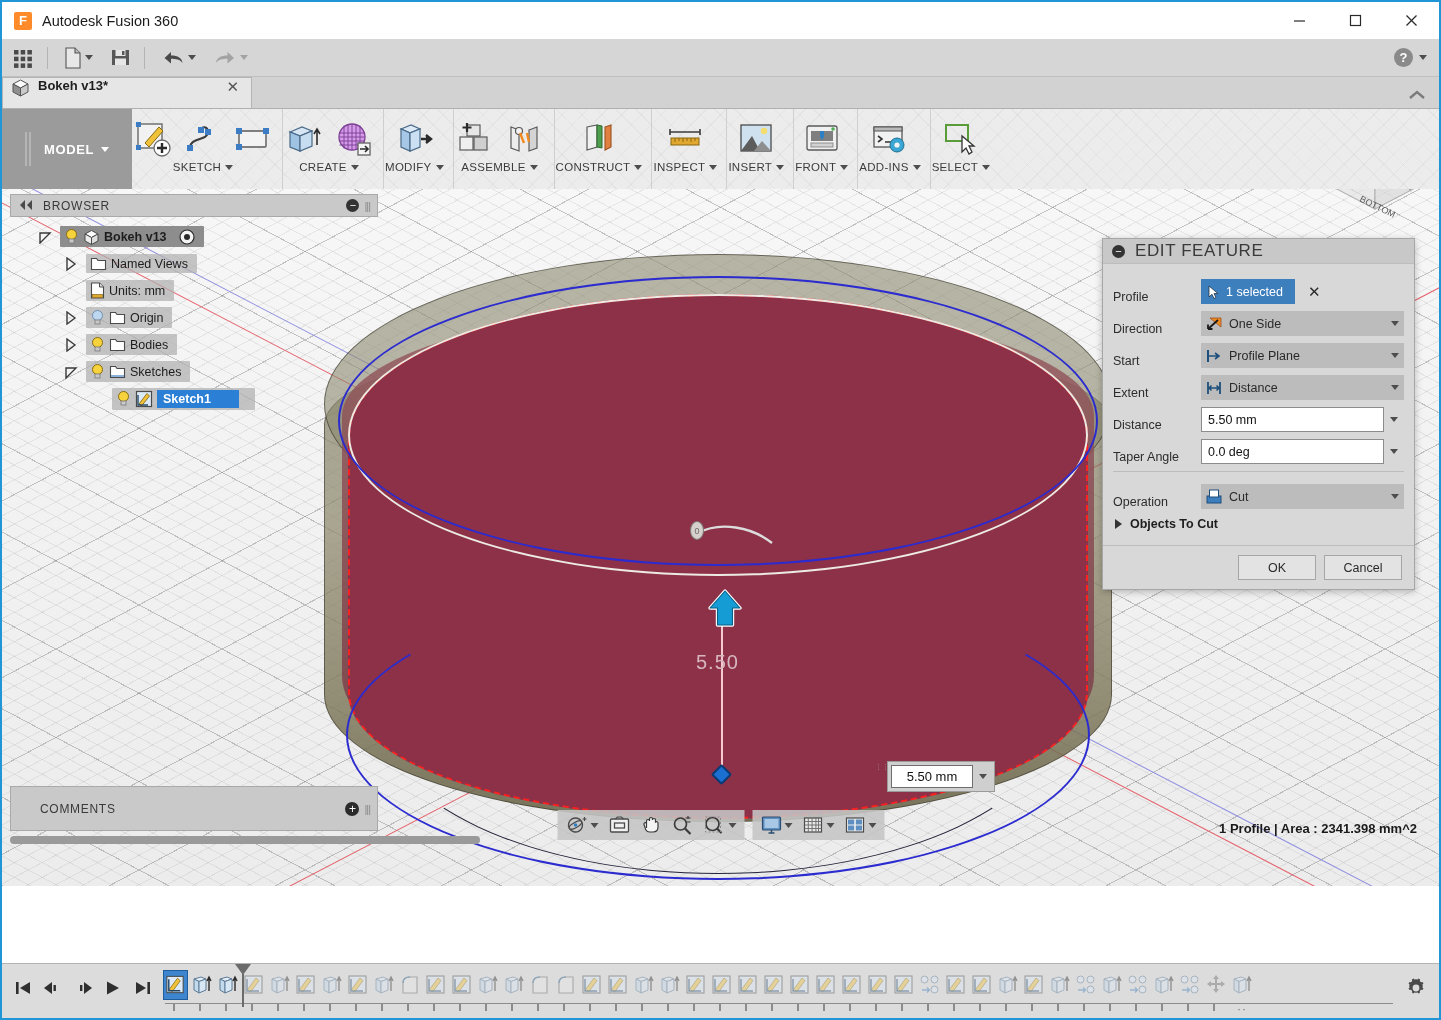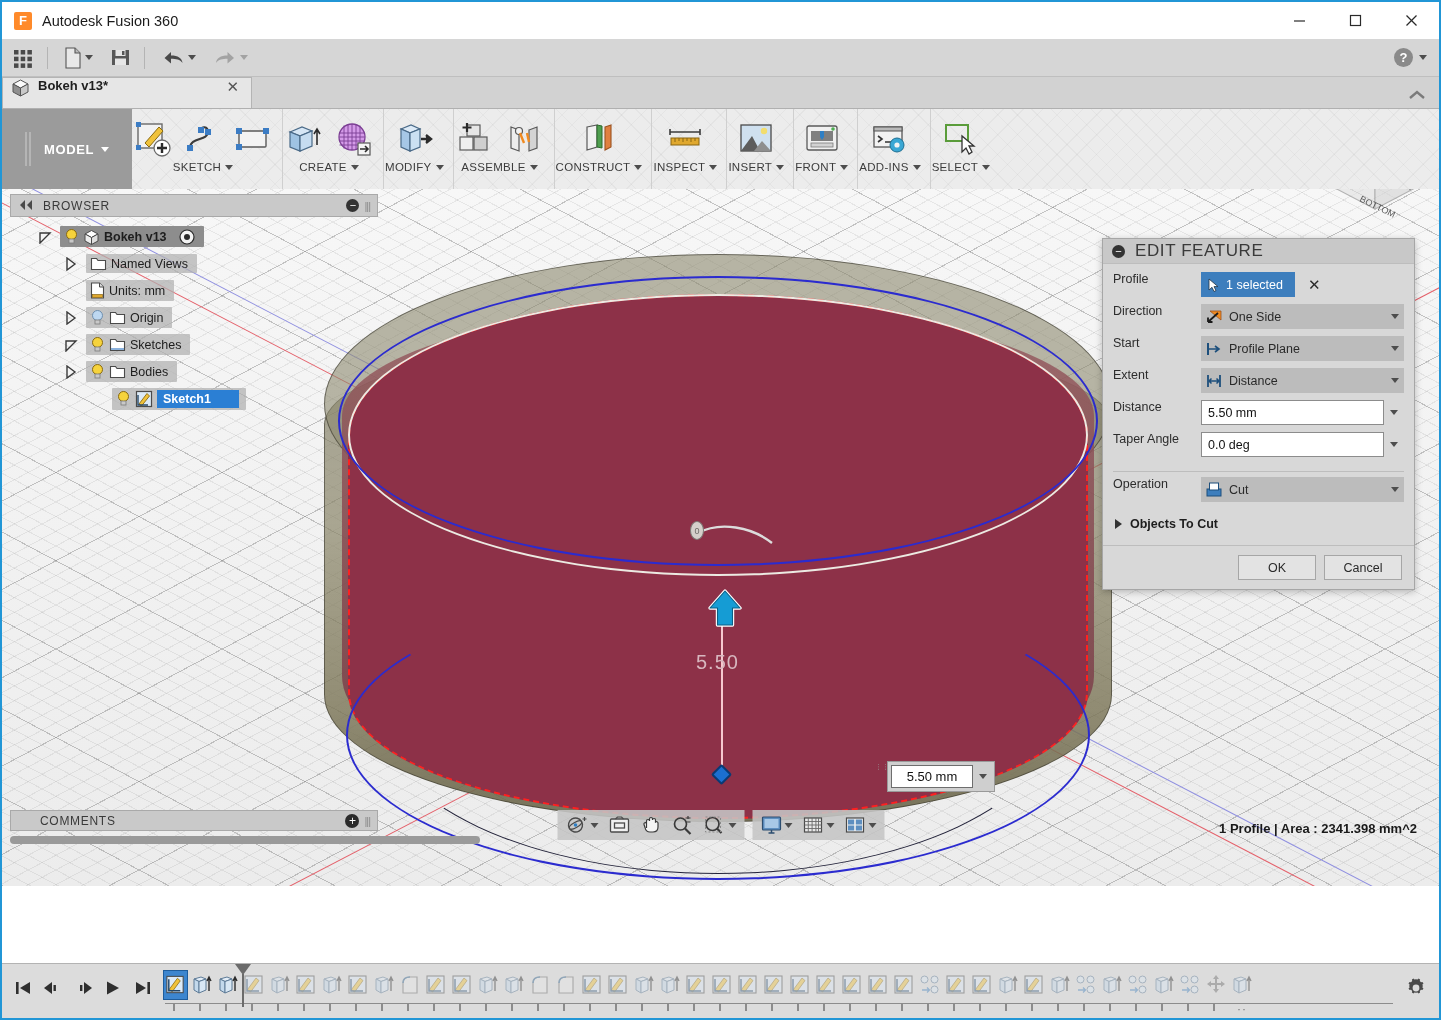--- a/index.html
+++ b/index.html
@@ -240,21 +240,21 @@
     position: absolute; right: 24px; top: 49px; width: 313px;
     background: #d8d8d8; border: 1px solid #a6a6a6;
     box-shadow: 0 2px 7px rgba(0,0,0,.25);
   }
   .dlg-head {
     height: 25px; background: #c8c8c8; display: flex; align-items: center;
     padding: 0 9px; gap: 10px; border-bottom: 1px solid #bdbdbd;
   }
   .dlg-title { font-size: 17px; color: #3a3a3a; letter-spacing: .6px; }
   .dlg-body { padding: 8px 10px 6px 10px; }
-  .frow { display: flex; align-items: flex-start; height: 32px; }
+  .frow { display: flex; align-items: flex-end; height: 32px; }
   .flabel { width: 88px; font-size: 12.5px; color: #2c2c2c; }
   .fctl { flex: 1; display: flex; align-items: center; }
   .pill-sel {
     background: #3d7ebd; color: #fff; font-size: 12.5px; height: 25px;
     display: flex; align-items: center; gap: 6px; padding: 0 12px 0 7px;
   }
   .xclear { margin-left: 13px; font-size: 15px; color: #2b2b2b; }
   .combo {
     flex: 1; height: 25px; background: #bcbcbc; display: flex;
     align-items: center; gap: 7px; padding: 0 5px; font-size: 12.5px; color: #2a2a2a;
@@ -280,21 +280,21 @@
     width: 78px; height: 25px; background: #e3e3e3; border: 1px solid #a6a6a6;
     font-size: 12.5px; color: #2a2a2a; display: flex; align-items: center;
     justify-content: center; font-family: "Liberation Sans", sans-serif;
   }
 
   
   .viewcube { position: absolute; right: 4px; top: -75px; width: 120px; height: 110px; }
 
   
   .comments {
-    position: absolute; left: 8px; bottom: 55px; width: 368px; height: 21px;
+    position: absolute; left: 8px; bottom: 55px; width: 368px; height: 45px;
     background: #c9c9c9; border: 1px solid #a9a9a9; display: flex;
     align-items: center; padding: 0 7px;
   }
   .plus-circle {
     width: 14px; height: 14px; border-radius: 50%; background: #2b2b2b;
     color: #fff; font-size: 12px; display: flex; align-items: center;
     justify-content: center; line-height: 1;
   }
   .hscroll {
     position: absolute; left: 8px; bottom: 42px; width: 470px; height: 8px;
@@ -781,58 +781,58 @@
             </svg>
             <svg width="17" height="15" viewBox="0 0 17 15">
               <path d="M1.5 2.5 h5 l1.5 2 h7.5 v9 h-14 Z" fill="#fff" stroke="#4a4a4a" stroke-width="1.1"></path>
             </svg>
             <span class="tlabel">Origin</span>
           </span>
         </div>
 
         <div class="trow">
           <span class="tw" style="margin-left:50px">
-            <svg width="14" height="14" viewBox="0 0 14 14">
-                <path d="M2 3 L12 3 L2 13 Z" fill="none" stroke="#3a3a3a" stroke-width="1.4"></path>
+            <svg width="12" height="14" viewBox="0 0 12 14">
+                <path d="M2 1 L10 7 L2 13 Z" fill="none" stroke="#3a3a3a" stroke-width="1.4"></path>
               </svg>
           </span>
           <span class="tchip">
             <svg class="bulb" viewBox="0 0 14 17">
               <circle cx="7" cy="6.5" r="5" fill="#f6d33c" stroke="#8a6a10" stroke-width="1"></circle>
               <rect x="4.5" y="11" width="5" height="4" fill="#c8c8c8" stroke="#7a7a7a" stroke-width=".8"></rect>
             </svg>
             <svg width="17" height="15" viewBox="0 0 17 15">
               <path d="M1.5 2.5 h5 l1.5 2 h7.5 v9 h-14 Z" fill="#fff" stroke="#4a4a4a" stroke-width="1.1"></path>
-              <path d="M2 12 h13" stroke="#3b7cc4" stroke-width="1.2"></path>
-            </svg>
-            <span class="tlabel">Sketches</span>
+            </svg>
+            <span class="tlabel">Bodies</span>
           </span>
         </div>
 
         <div class="trow">
           <span class="tw" style="margin-left:50px">
-            <svg width="12" height="14" viewBox="0 0 12 14">
-                <path d="M2 1 L10 7 L2 13 Z" fill="none" stroke="#3a3a3a" stroke-width="1.4"></path>
+            <svg width="14" height="14" viewBox="0 0 14 14">
+                <path d="M2 3 L12 3 L2 13 Z" fill="none" stroke="#3a3a3a" stroke-width="1.4"></path>
               </svg>
           </span>
           <span class="tchip">
             <svg class="bulb" viewBox="0 0 14 17">
               <circle cx="7" cy="6.5" r="5" fill="#f6d33c" stroke="#8a6a10" stroke-width="1"></circle>
               <rect x="4.5" y="11" width="5" height="4" fill="#c8c8c8" stroke="#7a7a7a" stroke-width=".8"></rect>
             </svg>
             <svg width="17" height="15" viewBox="0 0 17 15">
               <path d="M1.5 2.5 h5 l1.5 2 h7.5 v9 h-14 Z" fill="#fff" stroke="#4a4a4a" stroke-width="1.1"></path>
-            </svg>
-            <span class="tlabel">Bodies</span>
+              <path d="M2 12 h13" stroke="#3b7cc4" stroke-width="1.2"></path>
+            </svg>
+            <span class="tlabel">Sketches</span>
           </span>
         </div>
 
         <div class="trow">
           <span class="tw" style="margin-left:76px"></span>
-          <span class="tchip" style="padding-right:7px">
+          <span class="tchip" style="padding-right:16px">
             <svg class="bulb" viewBox="0 0 14 17">
               <circle cx="7" cy="6.5" r="5" fill="#f6d33c" stroke="#8a6a10" stroke-width="1"></circle>
               <rect x="4.5" y="11" width="5" height="4" fill="#c8c8c8" stroke="#7a7a7a" stroke-width=".8"></rect>
             </svg>
             <svg width="18" height="18" viewBox="0 0 18 18">
               <rect x="1.5" y="1.5" width="15" height="15" fill="#dceaf7" stroke="#4a4a4a" stroke-width="1.2"></rect>
               <path d="M4 14 L12 3.5 L14.5 6 L6.5 16 Z" fill="#f0c23a" stroke="#8a6a10" stroke-width=".9"></path>
               <path d="M3 5 v10 h10" fill="none" stroke="#2a4a6a" stroke-width="1.4"></path>
             </svg>
             <span class="tlabel onblue">Sketch1</span>

